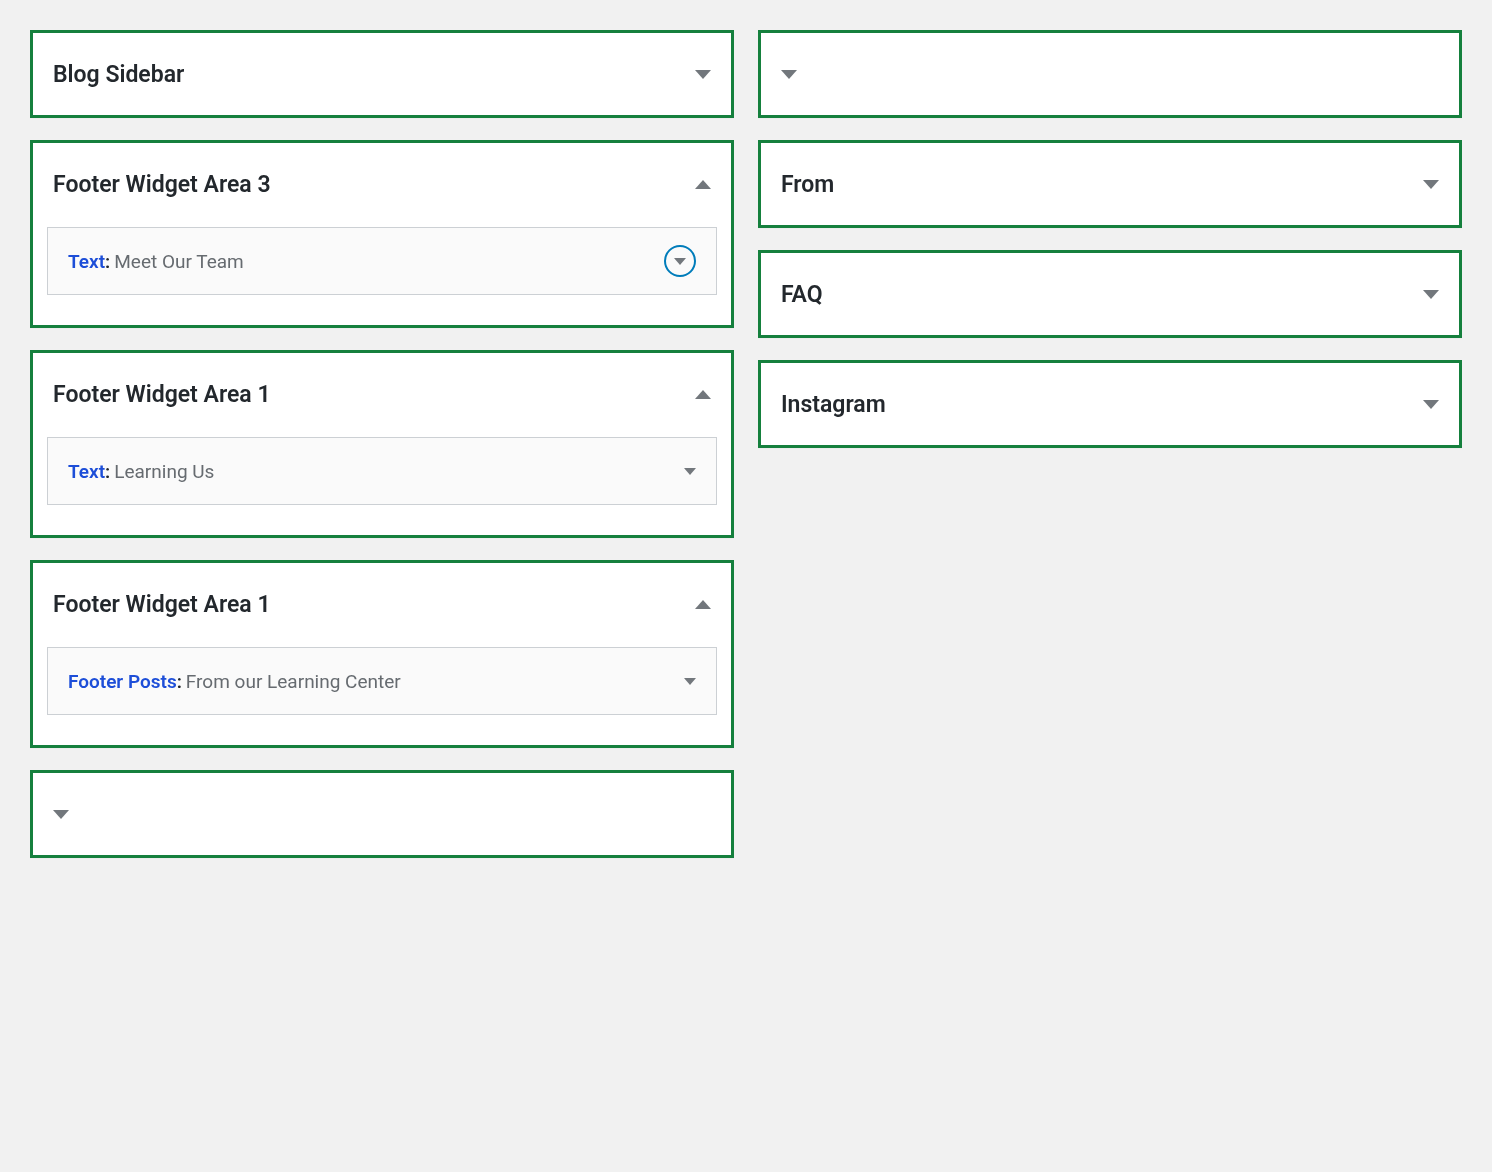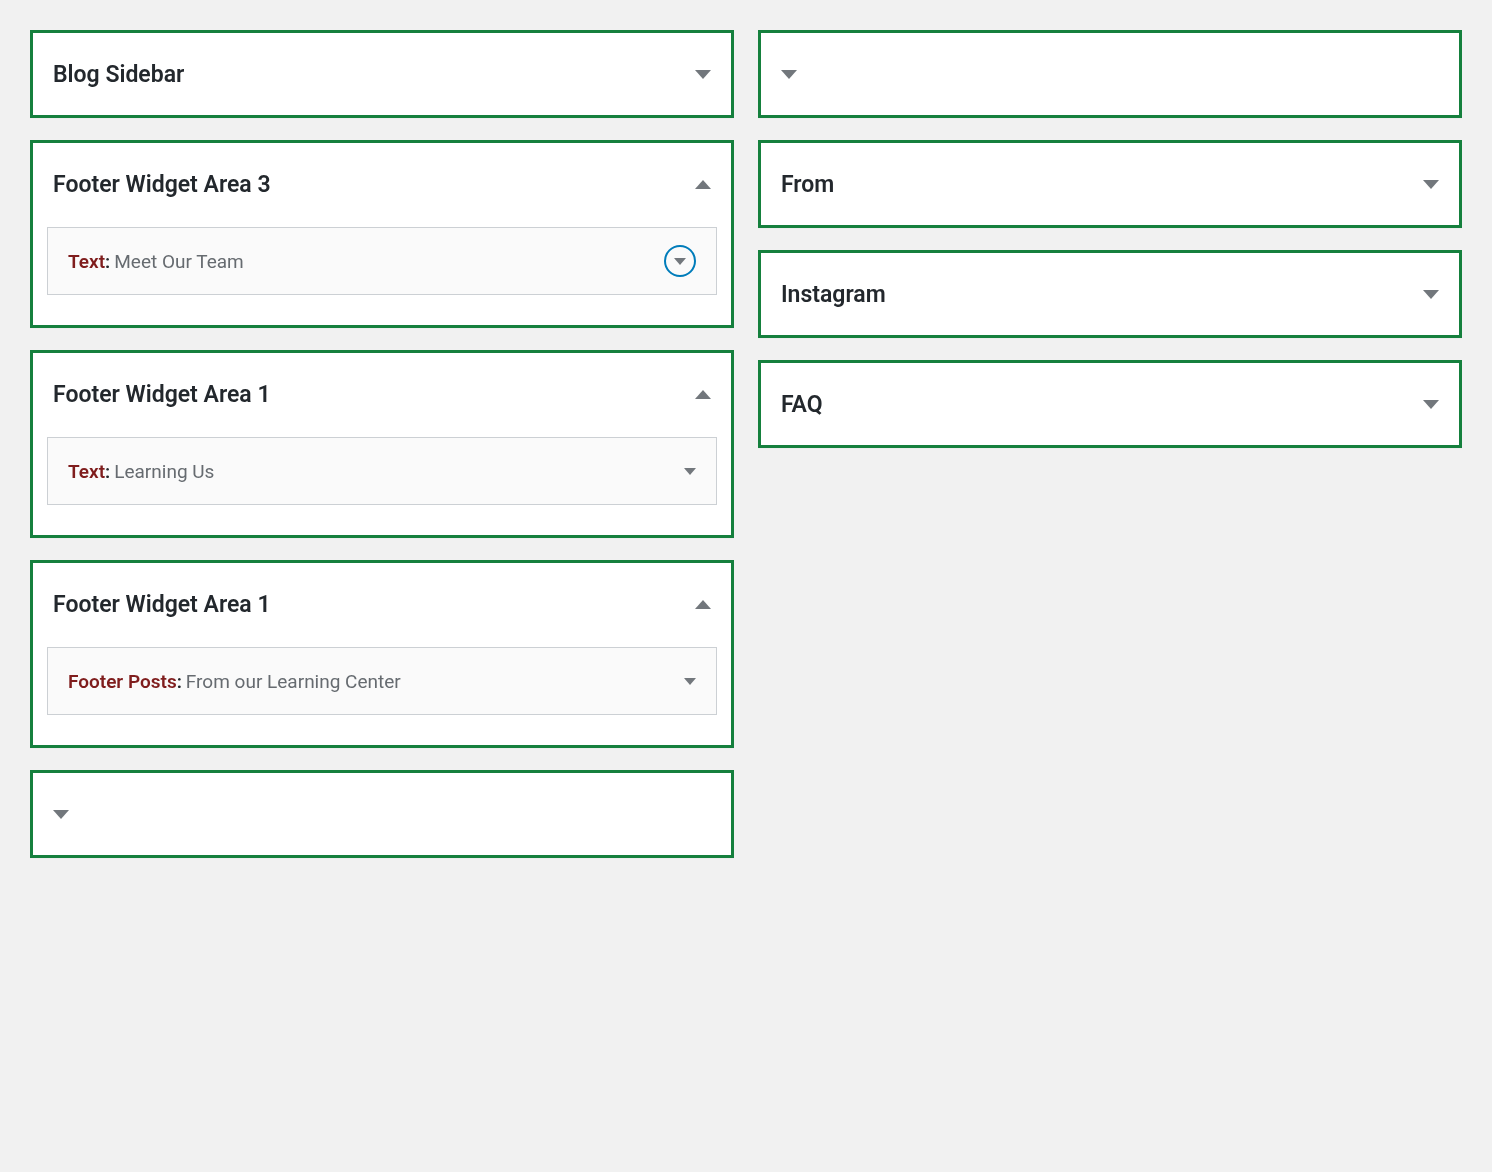--- a/index.html
+++ b/index.html
@@ -50,21 +50,21 @@
       padding: 0 20px;
       margin-top: 2px;
     }
     .widget-label {
       font-size: 19px;
       color: #23282d;
       white-space: nowrap;
       overflow: hidden;
       text-overflow: ellipsis;
     }
-    .widget-label .type { font-weight: 600; color: #7f1d1d; }
+    .widget-label .type { font-weight: 600; color: #1d4ed8; }
     .widget-label .sep { font-weight: 600; color: #23282d; }
     .widget-label .name { font-weight: 400; color: #666b70; margin-left: 4px; margin-top: 12px; }
     .tri {
       width: 0; height: 0;
       border-left: 8px solid transparent;
       border-right: 8px solid transparent;
     }
     .tri-down { border-top: 9px solid #72777c; }
     .tri-up { border-bottom: 9px solid #72777c; }
     .tri-small-down {
@@ -163,26 +163,26 @@
 
     <div class="widget-area">
       <div class="area-header">
         <span class="area-title">From</span>
         <span class="tri tri-down"></span>
       </div>
     </div>
 
     <div class="widget-area">
       <div class="area-header">
-        <span class="area-title">Instagram</span>
+        <span class="area-title">FAQ</span>
         <span class="tri tri-down"></span>
       </div>
     </div>
 
     <div class="widget-area">
       <div class="area-header">
-        <span class="area-title">FAQ</span>
+        <span class="area-title">Instagram</span>
         <span class="tri tri-down"></span>
       </div>
     </div>
 
   </div>
 </div>
 
 </body></html>

